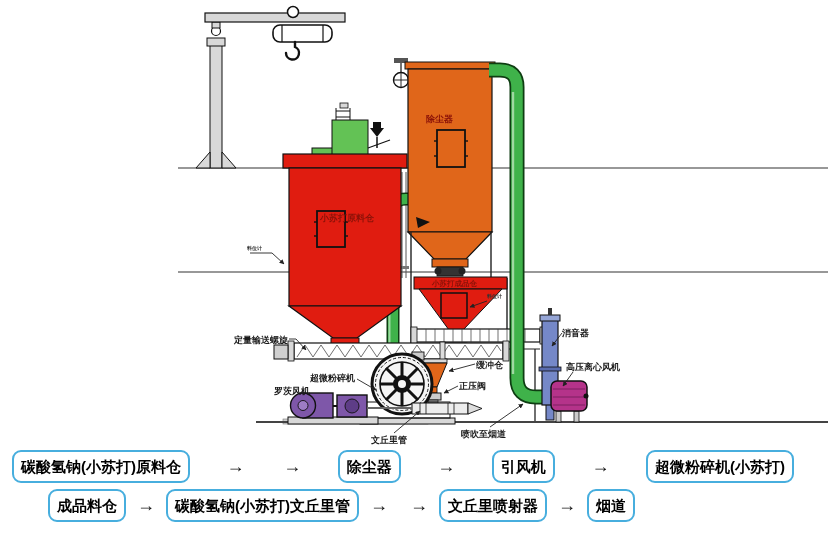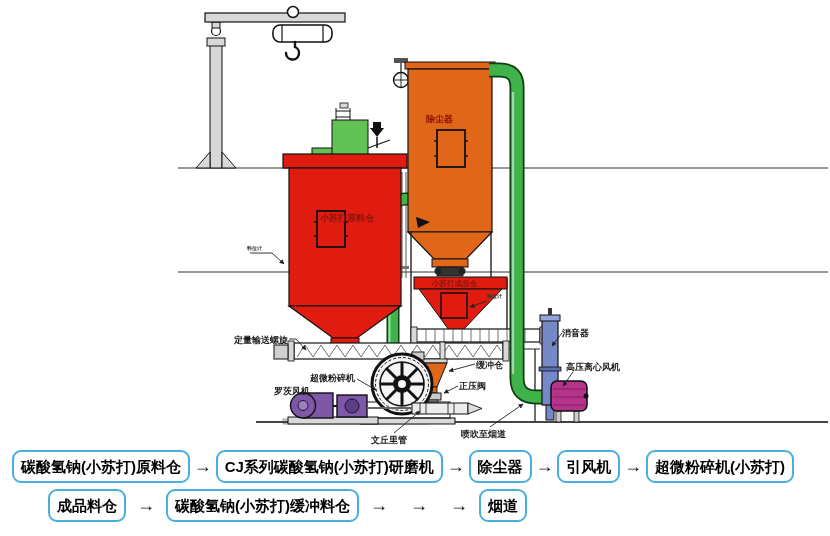--- a/index.html
+++ b/index.html
@@ -242,32 +242,32 @@
 
     <text class="dlabel-tiny" x="487" y="298">料位计</text>
     <line class="leader" x1="487" y1="301" x2="470" y2="307" marker-end="url(#arr)"></line>
   </g>
 </svg>
 
 <div id="flow">
   <div class="flow-row flow-row1">
     <span class="fbox">碳酸氢钠(小苏打)原料仓</span>
     <span class="farrow">→</span>
-    <span class="fbox">CJ系列碳酸氢钠(小苏打)研磨机</span>
     <span class="farrow">→</span>
     <span class="fbox">除尘器</span>
     <span class="farrow">→</span>
     <span class="fbox">引风机</span>
     <span class="farrow">→</span>
     <span class="fbox">超微粉碎机(小苏打)</span>
   </div>
   <div class="flow-row flow-row2">
     <span class="fbox">成品料仓</span>
     <span class="farrow">→</span>
-    <span class="fbox">碳酸氢钠(小苏打)缓冲料仓</span>
-    <span class="farrow">→</span>
-    <span class="farrow">→</span>
+    <span class="fbox">碳酸氢钠(小苏打)文丘里管</span>
+    <span class="farrow">→</span>
+    <span class="farrow">→</span>
+    <span class="fbox">文丘里喷射器</span>
     <span class="farrow">→</span>
     <span class="fbox">烟道</span>
   </div>
 </div>
 
 </div>
 
 </body></html>

